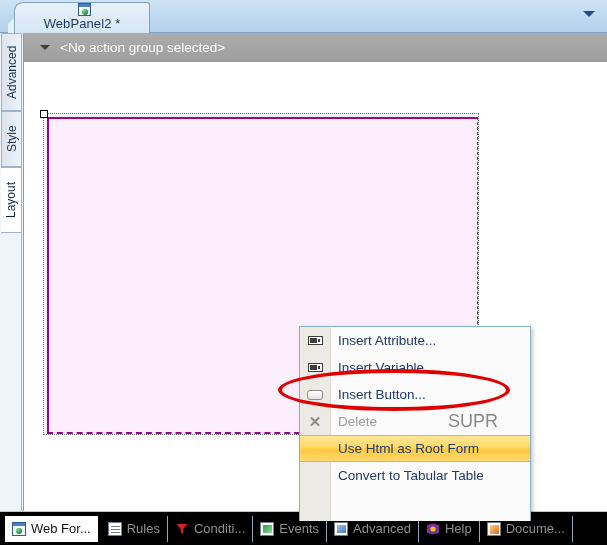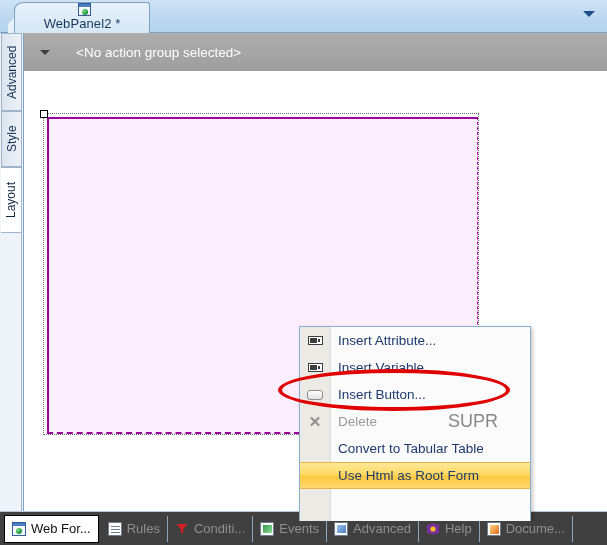--- a/index.html
+++ b/index.html
@@ -109,26 +109,25 @@
 
   
   .canvas-outer{
     position:absolute;left:23px;top:0;width:584px;height:478px;
     background:#ffffff;
     border-left:1px solid #7da2c4;
     border-bottom:1px solid #9db4cc;
     box-sizing:border-box;
   }
   .actionbar{
-    position:absolute;left:0;top:0;width:584px;height:38px;
+    position:absolute;left:0;top:0;width:584px;height:29px;
     background:#a6a6a6;
     background:linear-gradient(180deg,#adadad,#9e9e9e);
     display:flex;align-items:center;
     box-sizing:border-box;
-    gap:16px;
   }
   .actionbar-caret{
     width:0;height:0;margin-left:16px;margin-right:10px;
     border-left:5px solid transparent;border-right:5px solid transparent;
     border-top:5px solid #3f3f3f;
     cursor:pointer;
   }
   .actionbar-text{
     color:#ffffff;font-size:13.5px;white-space:nowrap;
   }
@@ -219,21 +218,21 @@
     border:4px solid #e00000;
     border-radius:50%;
     box-sizing:border-box;
     z-index:60;
     pointer-events:none;
   }
 
   
   .bottombar{
     position:absolute;left:0;top:511px;width:607px;height:34px;
-    background:#404040;
+    background:#000000;
     border-top:1px solid #b9c7da;
     box-sizing:border-box;
     display:flex;align-items:center;
     padding-left:4px;
   }
   .btab{
     display:flex;align-items:center;height:26px;padding:0 7px;
     box-sizing:border-box;white-space:nowrap;cursor:pointer;
     border-right:1px solid #8fa6c0;
   }
@@ -340,28 +339,28 @@
             </div>
 
             <div class="ctxitem disabled">
               <span class="ic">
                   <span class="ic-x">✕</span>
                 </span>
               <span class="lbl">Delete</span>
               <span class="shortcut">SUPR</span>
             </div>
 
+            <div class="ctxitem hl">
+              <span class="ic"></span>
+              <span class="lbl">Use Html as Root Form</span>
+            </div>
+
             <div class="ctxitem">
               <span class="ic"></span>
               <span class="lbl">Convert to Tabular Table</span>
-            </div>
-
-            <div class="ctxitem hl">
-              <span class="ic"></span>
-              <span class="lbl">Use Html as Root Form</span>
             </div>
 
 
             <div class="ctxitem">
               
               
             </div>
 
           </div>
         </div>

